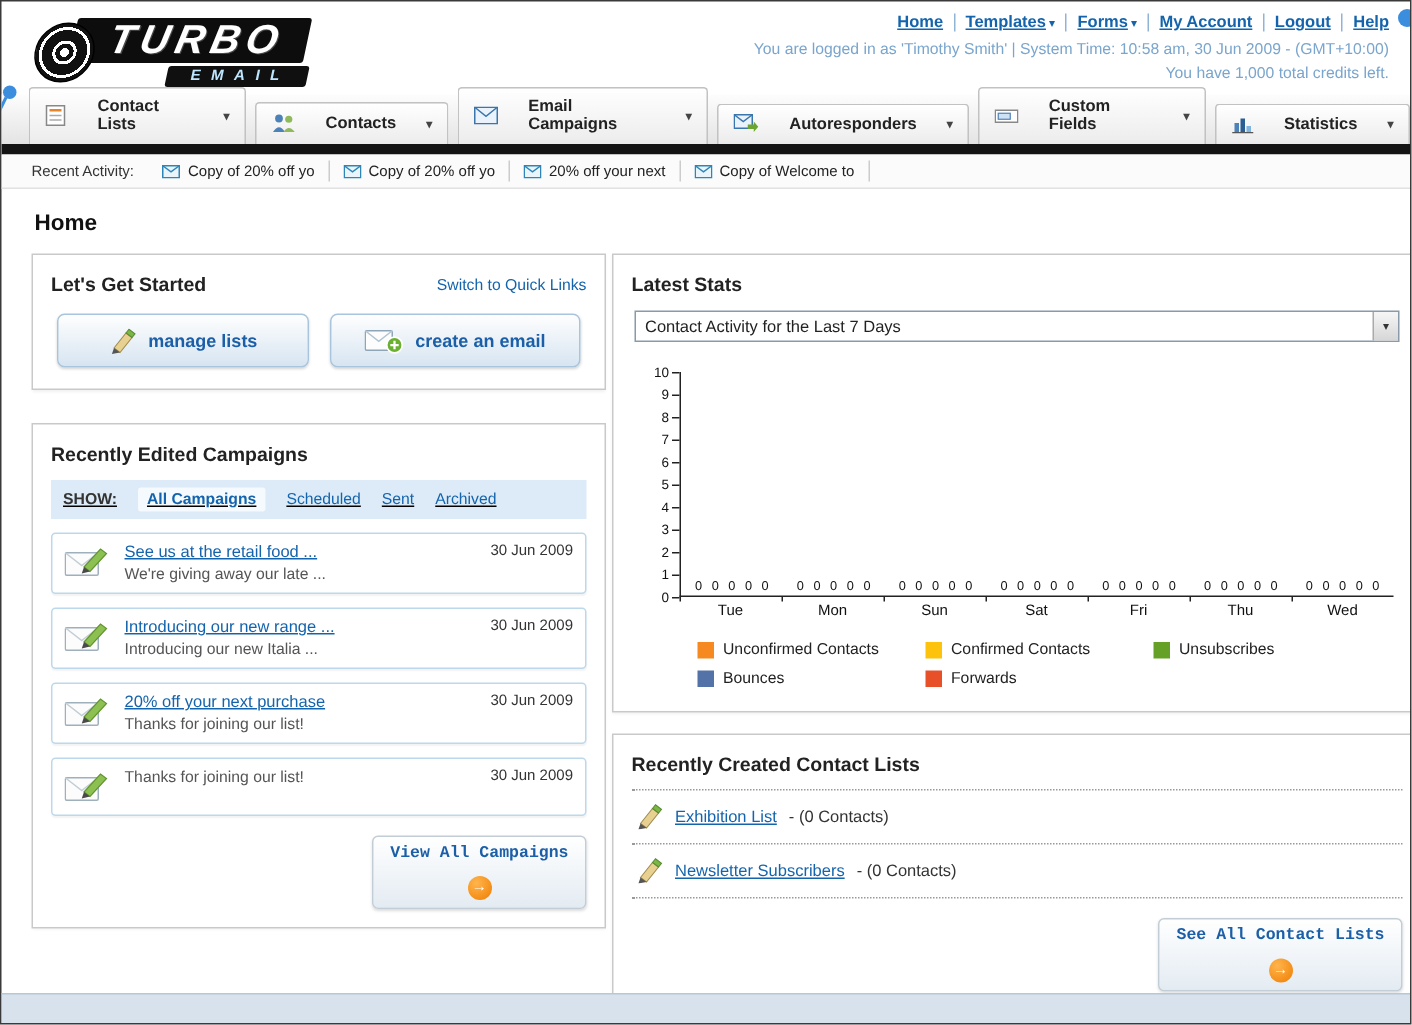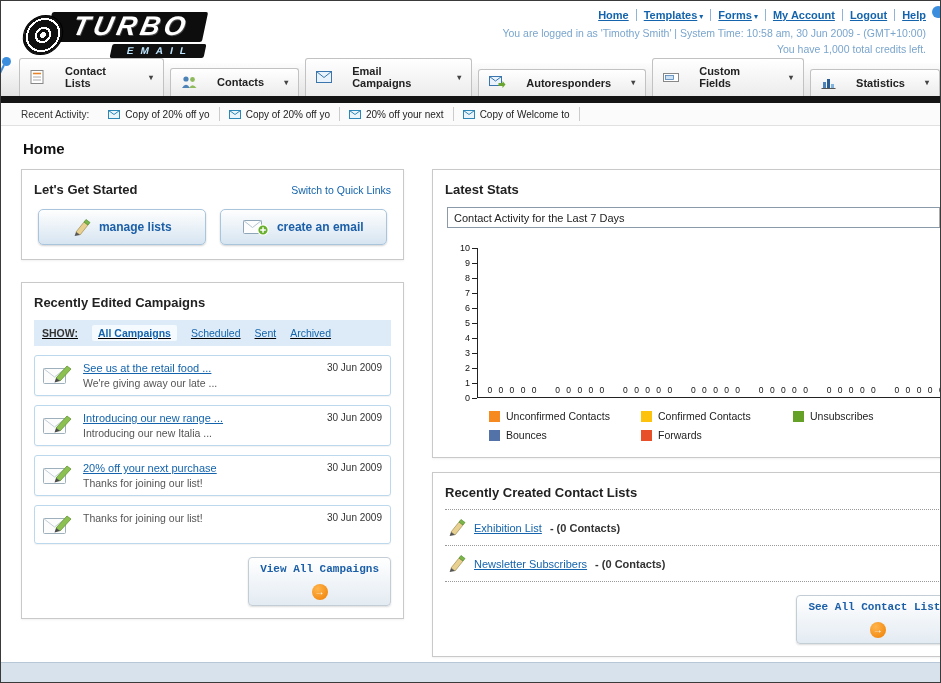--- a/index.html
+++ b/index.html
@@ -74,21 +74,21 @@
   .activity-label { margin-right: 10px; }
   .activity-items { display: flex; align-items: center; height: 100%; }
   .activity-item {
     display: flex; align-items: center; gap: 5px; padding: 0 9px;
     border-right: 1px solid #ccc; color: #222; cursor: pointer; height: 14px;
   }
 
   
   .content { padding: 8px 20px 0 20px; }
   .page-title { font-size: 15px; font-weight: bold; color: #111; margin: 6px 0 12px 2px; }
-  .columns { display: flex; gap: 28px; align-items: flex-start; }
+  .columns { display: flex; gap: 4px; align-items: flex-start; }
   .col-left { width: 383px; flex: none; display: flex; flex-direction: column; gap: 22px; }
   .col-right { flex: 1; display: flex; flex-direction: column; gap: 14px; }
 
   .panel { background: #fff; border: 1px solid #c9c9c9; padding: 12px; box-shadow: 0 1px 2px rgba(0,0,0,0.06); }
   .panel-title { font-size: 13px; font-weight: bold; color: #222; }
   .panel-head { display: flex; justify-content: space-between; align-items: center; margin-bottom: 12px; }
   .quick-link { font-size: 10.5px; color: #1464ad; cursor: pointer; }
 
   .gs-buttons { display: flex; gap: 14px; padding: 0 4px 2px; }
   .gs-btn {
@@ -152,21 +152,21 @@
   .xcell { flex: 1; text-align: center; font-size: 10px; color: #111; padding-top: 4px; }
   .xtick { position: absolute; top: 0; width: 1px; height: 3px; background: #222; }
   .legend { display: flex; flex-wrap: wrap; row-gap: 7px; width: 470px; margin: 12px 0 4px 44px; }
   .legend-item { width: 152px; display: flex; align-items: center; gap: 6px; font-size: 10.5px; color: #222; }
   .swatch { width: 11px; height: 11px; flex: none; }
 
   
   .panel-title.dotted { padding-bottom: 9px; border-bottom: 1px dotted #999; }
   .list-item { display: flex; align-items: center; gap: 8px; padding: 9px 2px; border-bottom: 1px dotted #999; font-size: 11px; cursor: pointer; }
   .list-name { color: #1464ad; text-decoration: underline; cursor: pointer; }
-  .list-detail { color: #333; font-weight: bold; }
+  .list-detail { color: #333; }
 
   .page-footer {
     position: absolute; bottom: 0; left: 0; right: 0; height: 20px;
     background: #d7e2ed; border-top: 1px solid #b8c7d7;
   }
 </style>
 </head>
 <body>
 
 <div class="page">
@@ -473,20 +473,36 @@
                   <div class="xgroup">
                     <div class="zeros">0 0 0 0 0</div>
                   </div>
                   <div class="xgroup">
                     <div class="zeros">0 0 0 0 0</div>
                   </div>
                   <div class="xgroup">
                     <div class="zeros">0 0 0 0 0</div>
                   </div>
                 </div>
+              <div class="chart-x">
+                  <div class="xcell">Tue</div>
+                  <div class="xcell">Mon</div>
+                  <div class="xcell">Sun</div>
+                  <div class="xcell">Sat</div>
+                  <div class="xcell">Fri</div>
+                  <div class="xcell">Thu</div>
+                  <div class="xcell">Wed</div>
+                  <div class="xtick" style="left: 0%;"></div>
+                  <div class="xtick" style="left: 14.2857%;"></div>
+                  <div class="xtick" style="left: 28.5714%;"></div>
+                  <div class="xtick" style="left: 42.8571%;"></div>
+                  <div class="xtick" style="left: 57.1429%;"></div>
+                  <div class="xtick" style="left: 71.4286%;"></div>
+                  <div class="xtick" style="left: 85.7143%;"></div>
+                </div>
             </div>
           </div>
           <div class="legend">
               <div class="legend-item">
                 <span class="swatch" style="background: rgb(246, 137, 31);"></span>
                 <span>Unconfirmed Contacts</span>
               </div>
               <div class="legend-item">
                 <span class="swatch" style="background: rgb(253, 195, 12);"></span>
                 <span>Confirmed Contacts</span>

